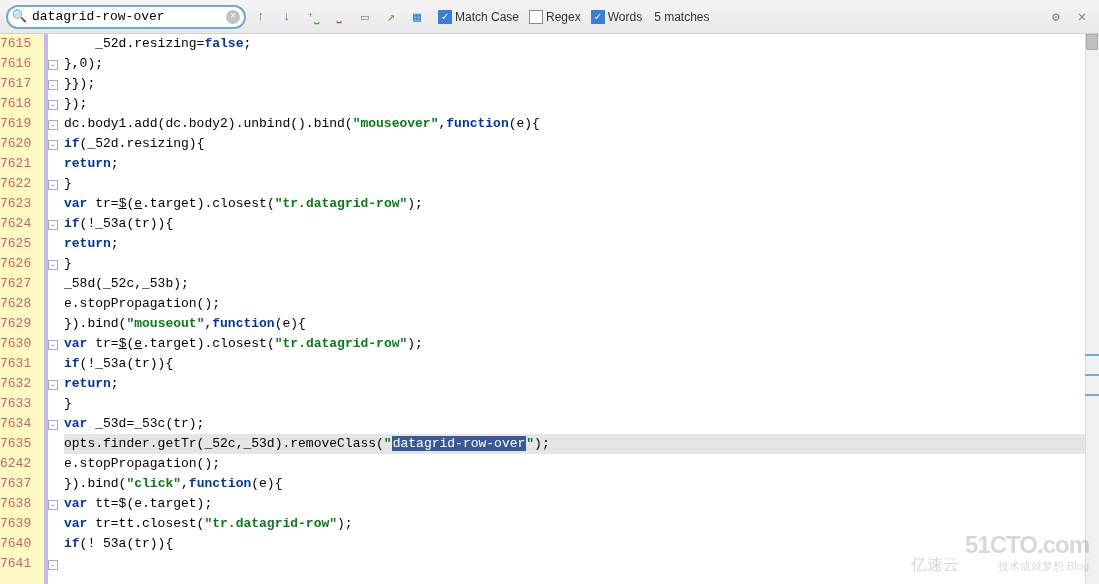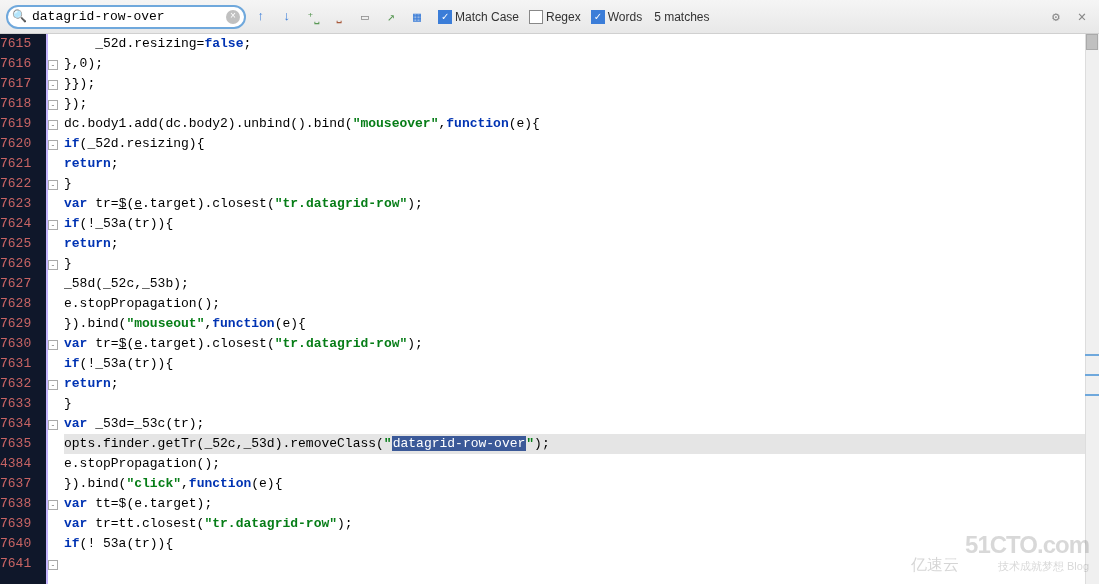--- a/index.html
+++ b/index.html
@@ -14,21 +14,21 @@
 .arrow-down { color: #3b7dd8; }
 .checkbox-wrap { display: flex; align-items: center; gap: 3px; margin-left: 6px; cursor: pointer; }
 .checkbox { width: 14px; height: 14px; border: 1px solid #888; background: #fff; display: inline-flex; align-items: center; justify-content: center; font-size: 11px; }
 .checkbox.checked { background: #3b7dd8; border-color: #3b7dd8; color: #fff; }
 .checkbox-label { font-size: 12px; font-family: Arial, sans-serif; color: #333; }
 .match-count { font-size: 12px; font-family: Arial, sans-serif; color: #333; margin-left: 8px; }
 .spacer { flex: 1; }
 .gear { color: #888; }
 .close-x { color: #888; font-size: 14px; }
 .editor-area { display: flex; height: 550px; }
-.gutter { width: 48px; text-align: right; padding-right: 22px; color: #c86464; background: #0f172a; border-right: 2px solid #c4b5fd; user-select: none; }
+.gutter { width: 48px; text-align: right; padding-right: 22px; color: #c86464; background: #fef9c3; border-right: 4px solid #c4b5fd; user-select: none; }
 .fold-gutter { width: 16px; background: #fff; }
 .code-area { flex: 1; position: relative; overflow: hidden; }
 .line { height: 20px; line-height: 20px; white-space: pre; }
 .line.highlight-line { background: #e5e5e5; }
 .fold { display: inline-block; width: 10px; height: 10px; border: 1px solid #aaa; background: #fff; font-size: 8px; line-height: 8px; text-align: center; margin-top: 5px; color: #666; cursor: pointer; }
 .kw { color: #0033b3; font-weight: bold; }
 .str { color: #067d17; font-weight: bold; }
 .scrollbar-track { position: absolute; right: 0; top: 34px; width: 14px; height: 550px; background: #f0f0f0; border-left: 1px solid #ddd; }
 .scrollbar-thumb { position: absolute; right: 1px; top: 0; width: 12px; height: 16px; background: #c0c0c0; border: 1px solid #aaa; }
 .mark { position: absolute; right: 0; width: 14px; height: 2px; background: #6fa8dc; }
@@ -88,21 +88,21 @@
       <div class="line">7626</div>
       <div class="line">7627</div>
       <div class="line">7628</div>
       <div class="line">7629</div>
       <div class="line">7630</div>
       <div class="line">7631</div>
       <div class="line">7632</div>
       <div class="line">7633</div>
       <div class="line">7634</div>
       <div class="line">7635</div>
-      <div class="line">4384</div>
+      <div class="line">6242</div>
       <div class="line">7637</div>
       <div class="line">7638</div>
       <div class="line">7639</div>
       <div class="line">7640</div>
       <div class="line">7641</div>
     </div>
   <div class="fold-gutter" id="foldg">
       <div class="line"></div>
       <div class="line"><span class="fold">-</span></div>
       <div class="line"><span class="fold">-</span></div>

